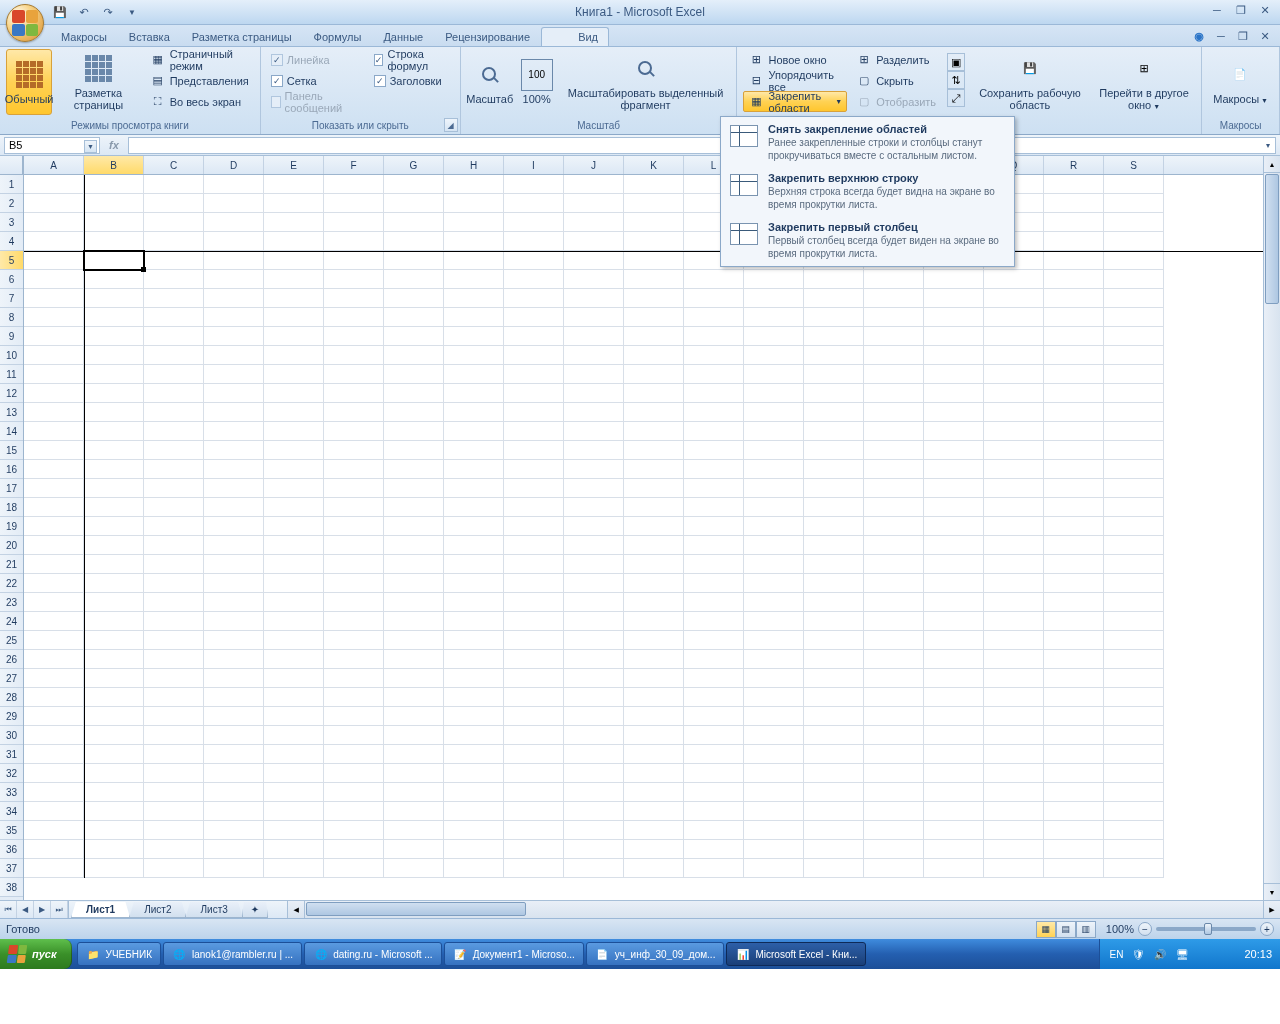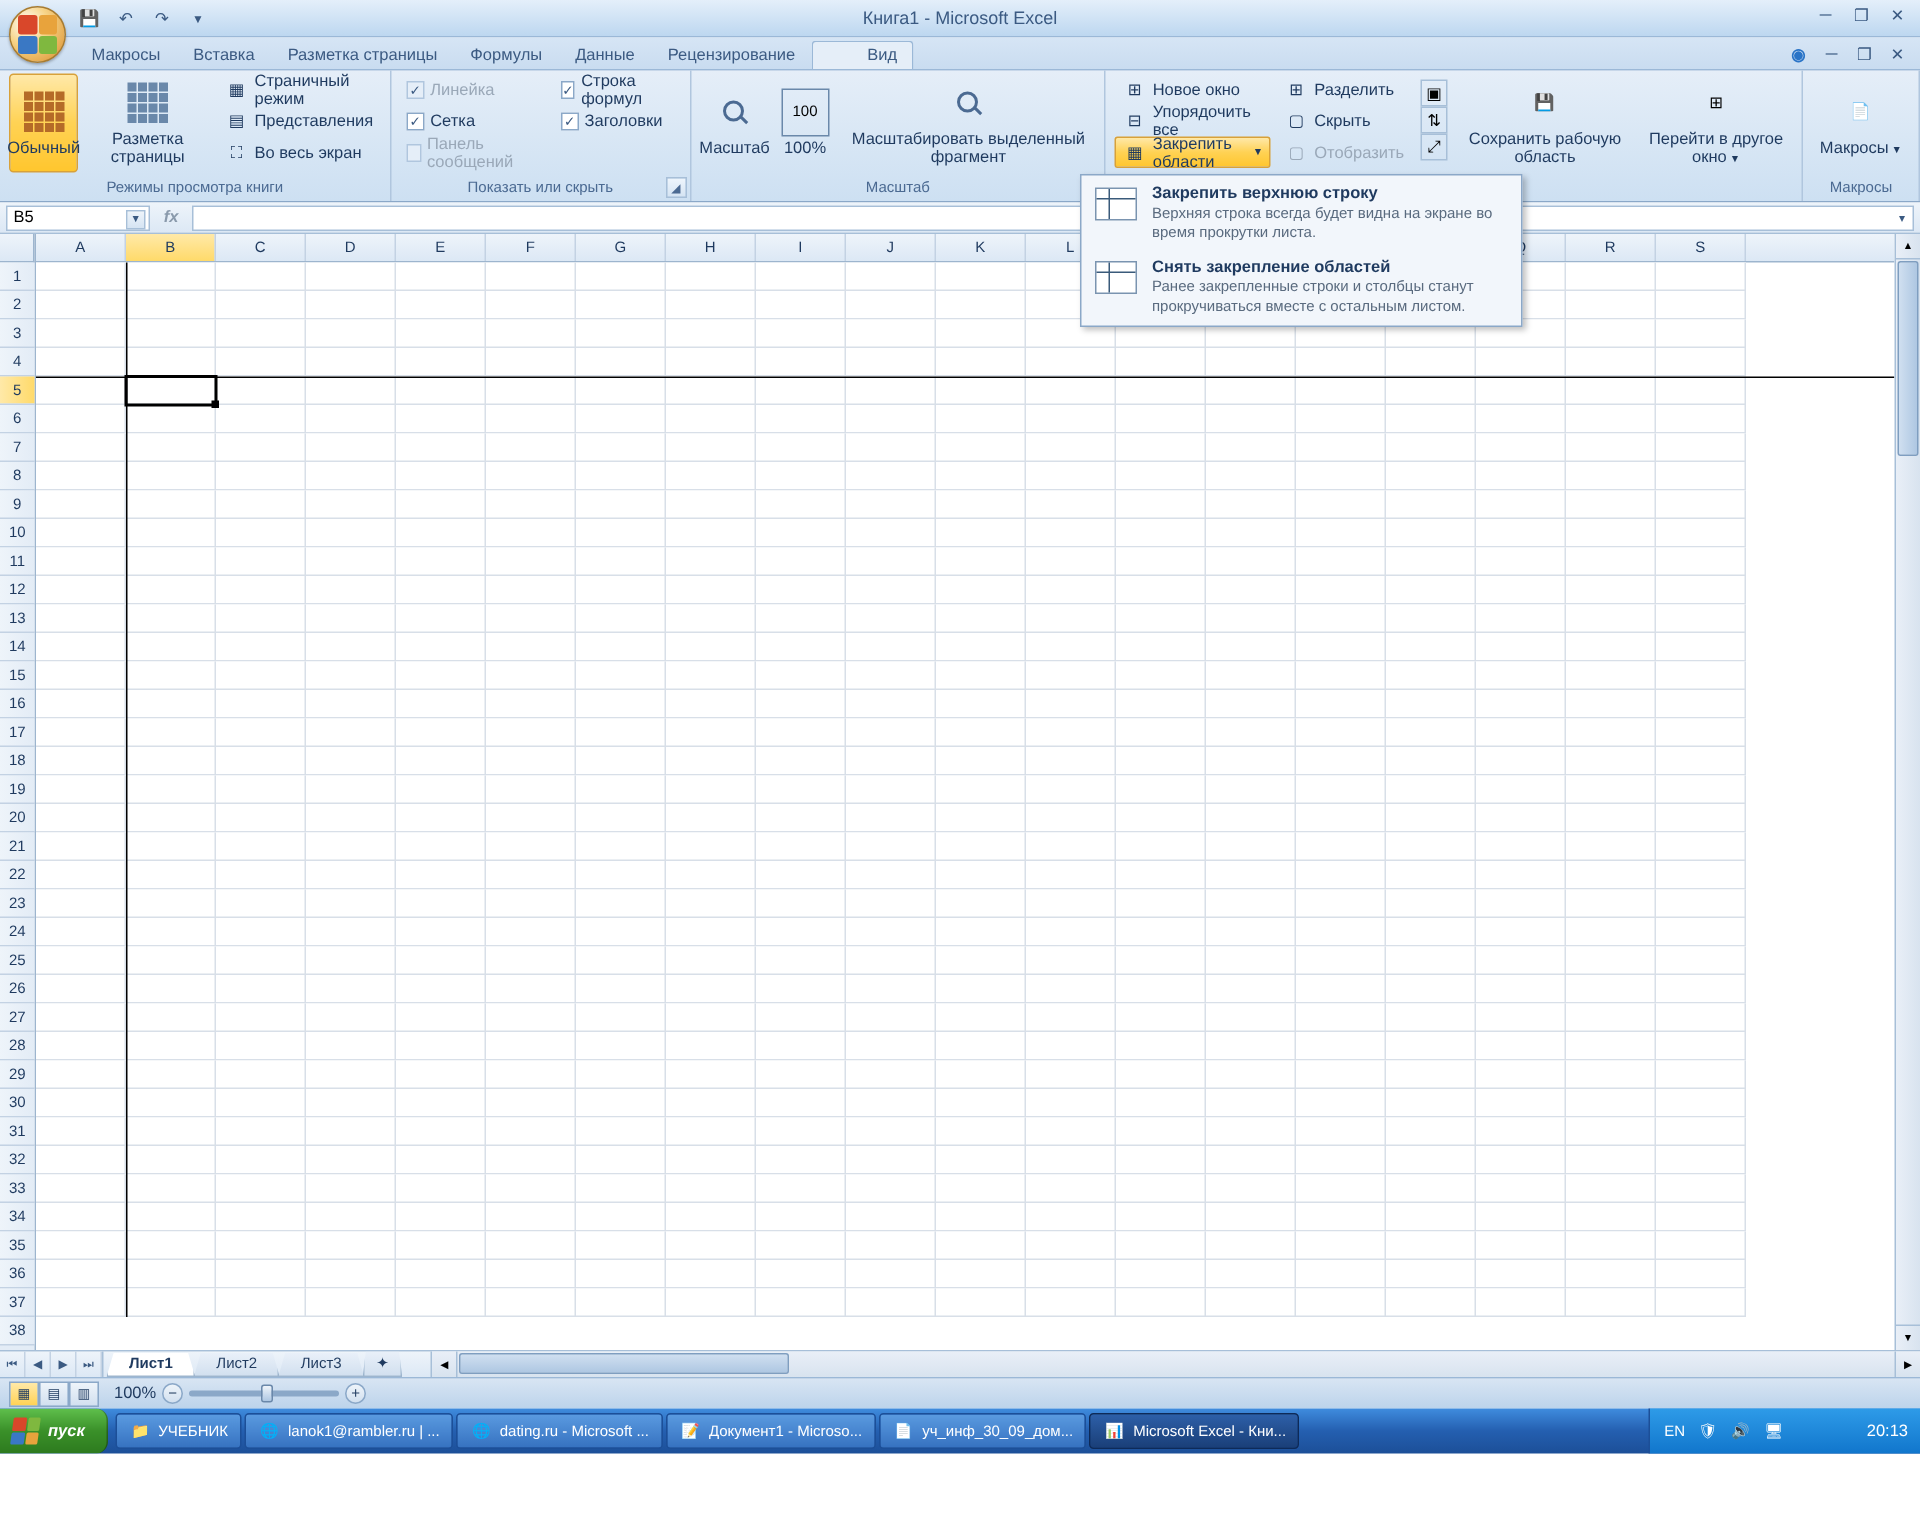--- a/index.html
+++ b/index.html
@@ -354,34 +354,43 @@
         <div class="lbl"><span>Макросы</span><span class="dd-arrow">▼</span></div>
       </div>
     </div>
     <div class="group-label">Макросы</div>
   </div>
 </div>
 
 <div class="freeze-popup">
   <div class="popup-item">
     <div class="popup-icon">
+        <div class="i-freeze"></div>
+      </div>
+    <div class="popup-text">
+      <div class="popup-title">Снять закрепление областей</div>
+      <div class="popup-desc">Ранее закрепленные строки и столбцы станут прокручиваться вместе с остальным листом.</div>
+    </div>
+  </div>
+  <div class="popup-item">
+    <div class="popup-icon">
         <div class="i-freeze" style=""></div>
       </div>
     <div class="popup-text">
       <div class="popup-title">Закрепить верхнюю строку</div>
       <div class="popup-desc">Верхняя строка всегда будет видна на экране во время прокрутки листа.</div>
     </div>
   </div>
   <div class="popup-item">
     <div class="popup-icon">
         <div class="i-freeze"></div>
       </div>
     <div class="popup-text">
-      <div class="popup-title">Снять закрепление областей</div>
-      <div class="popup-desc">Ранее закрепленные строки и столбцы станут прокручиваться вместе с остальным листом.</div>
+      <div class="popup-title">Закрепить первый столбец</div>
+      <div class="popup-desc">Первый столбец всегда будет виден на экране во время прокрутки листа.</div>
     </div>
   </div>
 </div>
 
 <div class="formula-bar">
   <div class="name-box">
     <span>B5</span>
     <div class="name-box-arrow">▼</div>
   </div>
   <div class="fx-btns">
@@ -1261,20 +1270,21 @@
     <div class="sheet-tab" style="padding-left:8px;padding-right:8px;">✦</div>
   </div>
   <div class="hscroll">
     <div style="position:absolute;left:0;top:0;bottom:0;width:17px;display:flex;align-items:center;justify-content:center;font-size:7px;border-right:1px solid #a7bfd8;">◀</div>
     <div class="hscroll-thumb" style="left:18px;width:220px;"></div>
     <div style="position:absolute;right:0;top:0;bottom:0;width:17px;display:flex;align-items:center;justify-content:center;font-size:7px;border-left:1px solid #a7bfd8;">▶</div>
   </div>
 </div>
 
 <div class="statusbar">
+  <div class="status-left">Готово</div>
   <div class="view-btns">
     <div class="view-btn active">▦</div>
     <div class="view-btn">▤</div>
     <div class="view-btn">▥</div>
   </div>
   <div class="zoom">
     <span>100%</span>
     <div class="zoom-btn">−</div>
     <div class="zoom-slider">
         <div class="zoom-slider-thumb"></div>

